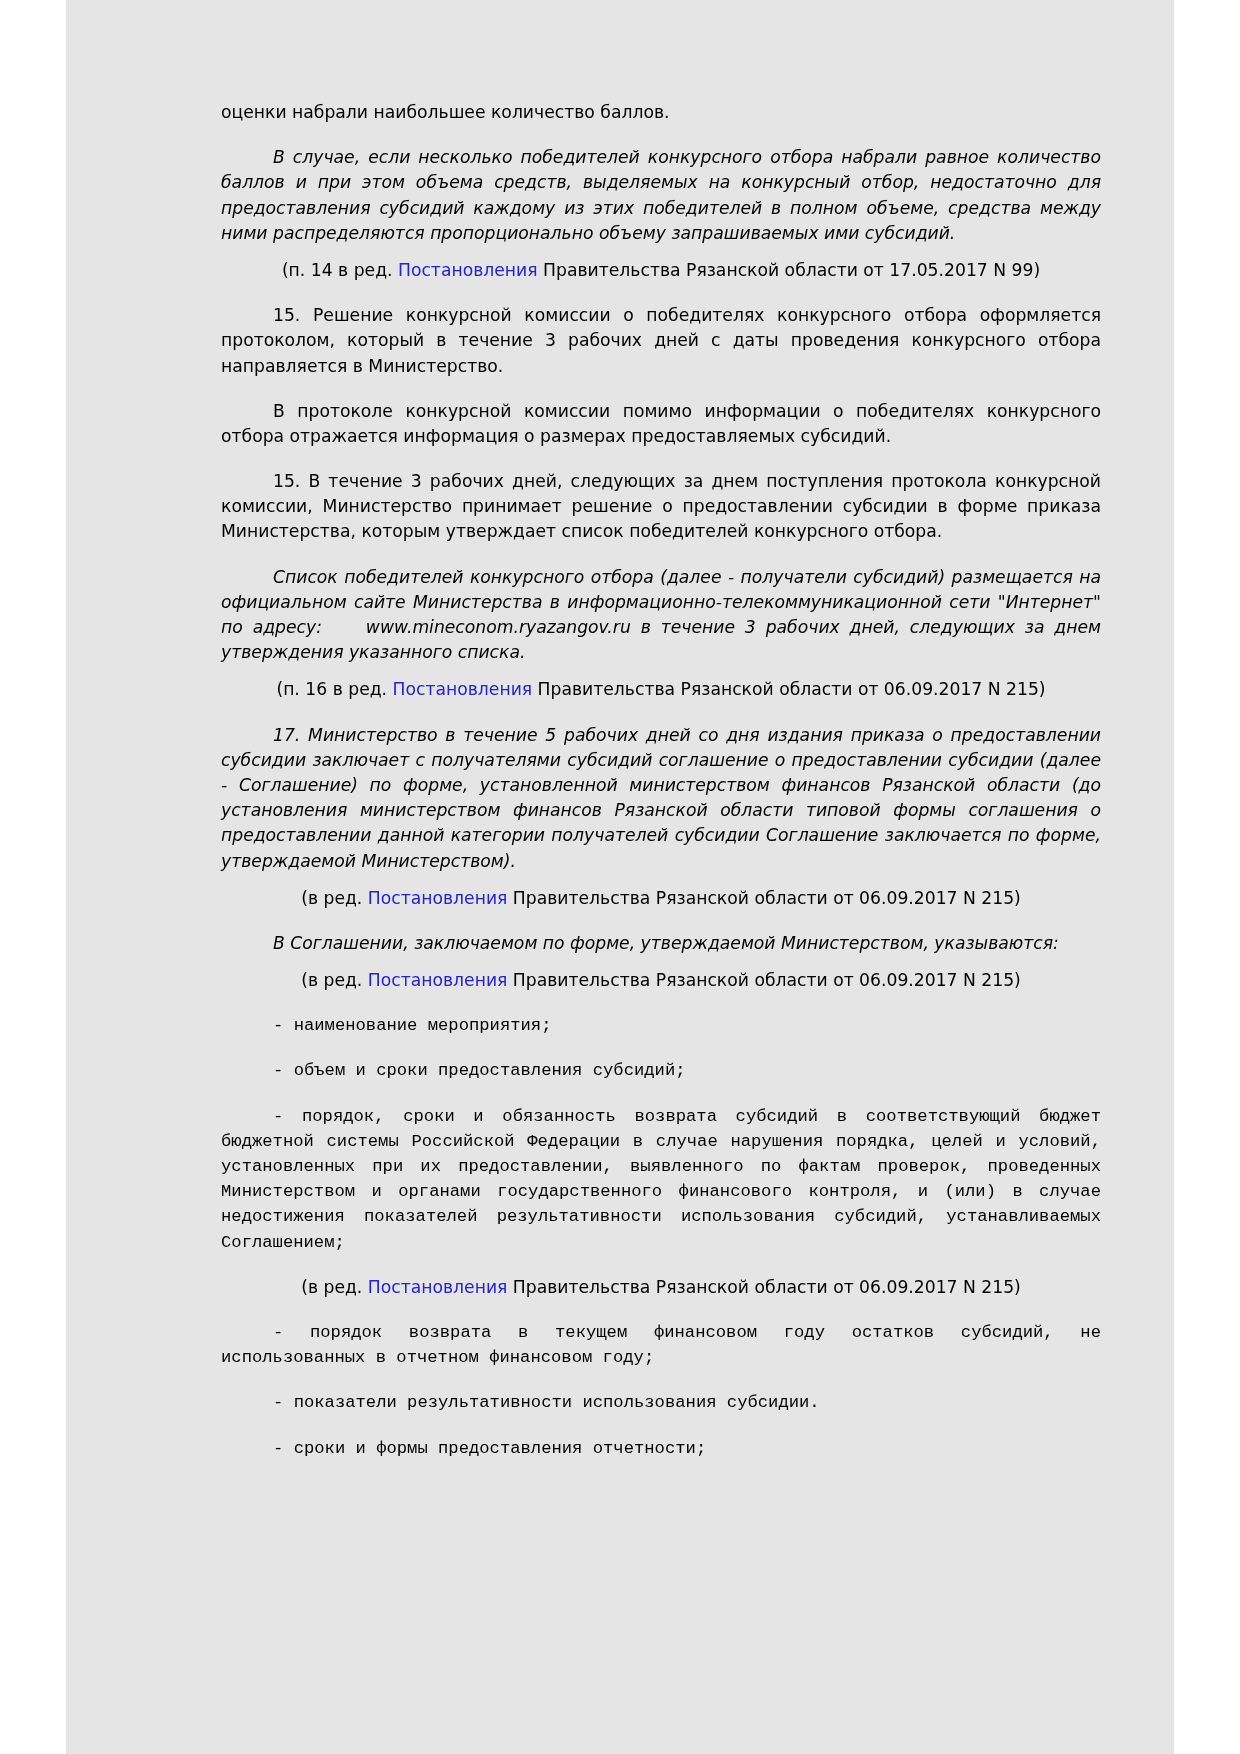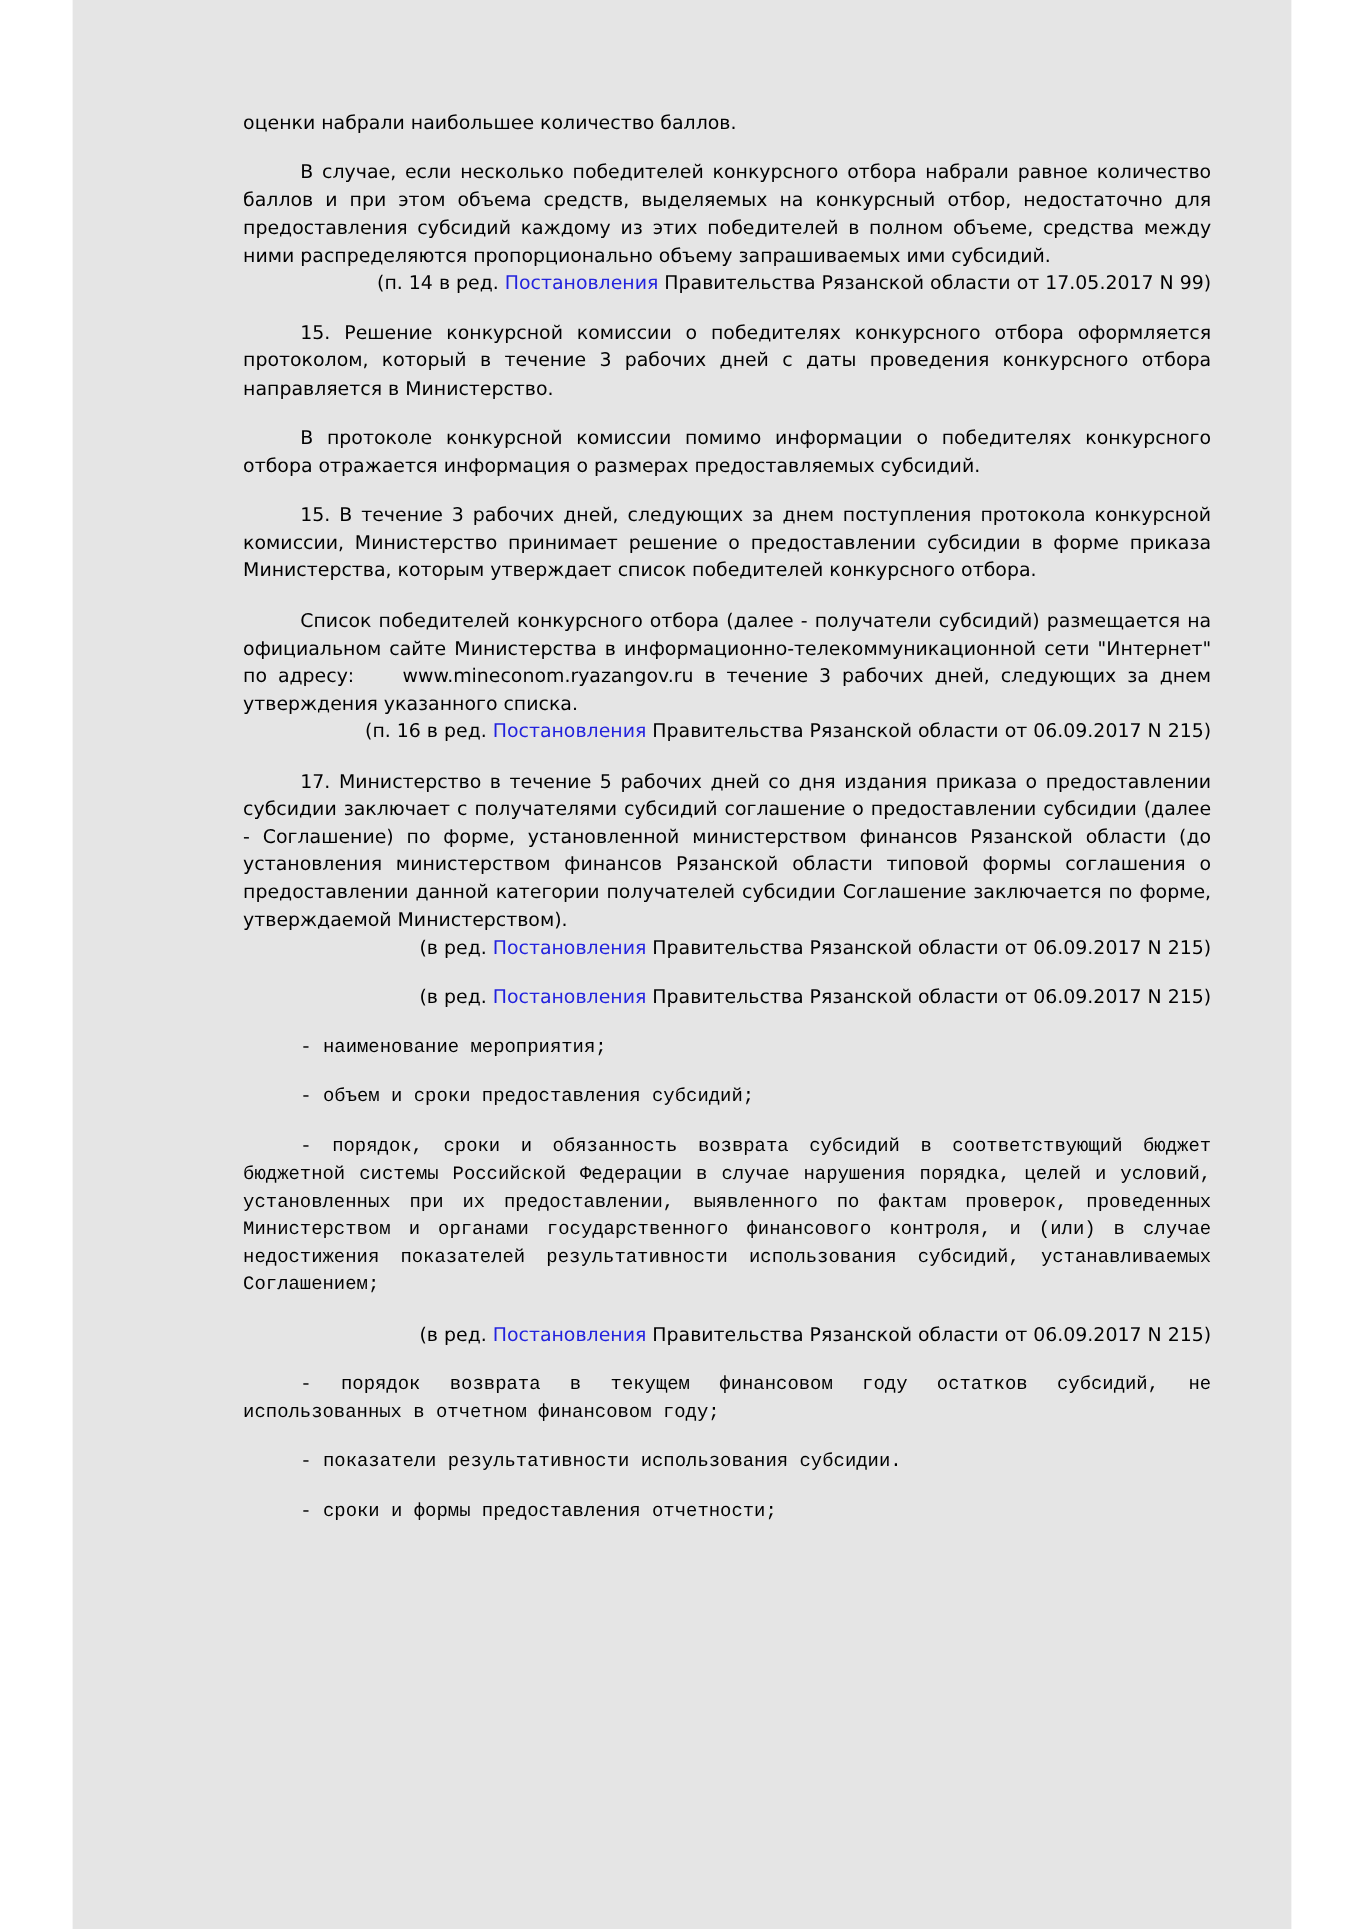--- a/index.html
+++ b/index.html
@@ -39,26 +39,28 @@
     text-indent: 52px;
     margin-bottom: 20px;
   }
   
   .para.noindent {
     text-indent: 0;
   }
   
   .para.tight {
     margin-bottom: 0;
+    font-style: italic;
   }
   
   .cite {
-    text-align: right;
+    text-align: center;
     text-indent: 0;
     margin-bottom: 20px;
+    margin-top: 12px;
   }
   
   .item {
     text-align: justify;
     text-indent: 52px;
     margin-bottom: 20px;
     font-family: Liberation Mono, monospace;
   }
   .link {
     color: #2222dd;
@@ -87,20 +89,21 @@
     <p class="para">15. В течение 3 рабочих дней, следующих за днем поступления протокола конкурсной комиссии, Министерство принимает решение о предоставлении субсидии в форме приказа Министерства, которым утверждает список победителей конкурсного отбора.</p>
 
     <p class="para tight"><span>Список победителей конкурсного отбора (далее - получатели субсидий) размещается на официальном сайте Министерства в информационно-телекоммуникационной сети "Интернет" по адресу: </span><span class="nowrap">www.mineconom.ryazangov.ru</span><span> в течение 3 рабочих дней, следующих за днем утверждения указанного списка.</span></p>
 
     <p class="cite"><span>(п. 16 в ред. </span><span class="link">Постановления</span><span> Правительства Рязанской области от 06.09.2017 N 215)</span></p>
 
     <p class="para tight">17. Министерство в течение 5 рабочих дней со дня издания приказа о предоставлении субсидии заключает с получателями субсидий соглашение о предоставлении субсидии (далее - Соглашение) по форме, установленной министерством финансов Рязанской области (до установления министерством финансов Рязанской области типовой формы соглашения о предоставлении данной категории получателей субсидии Соглашение заключается по форме, утверждаемой Министерством).</p>
 
     <p class="cite"><span>(в ред. </span><span class="link">Постановления</span><span> Правительства Рязанской области от 06.09.2017 N 215)</span></p>
 
+    <p class="para tight">В Соглашении, заключаемом по форме, утверждаемой Министерством, указываются:</p>
 
     <p class="cite"><span>(в ред. </span><span class="link">Постановления</span><span> Правительства Рязанской области от 06.09.2017 N 215)</span></p>
 
     <p class="item">- наименование мероприятия;</p>
 
     <p class="item">- объем и сроки предоставления субсидий;</p>
 
 
     <p class="item tight">- порядок, сроки и обязанность возврата субсидий в соответствующий бюджет бюджетной системы Российской Федерации в случае нарушения порядка, целей и условий, установленных при их предоставлении, выявленного по фактам проверок, проведенных Министерством и органами государственного финансового контроля, и (или) в случае недостижения показателей результативности использования субсидий, устанавливаемых Соглашением;</p>
 

